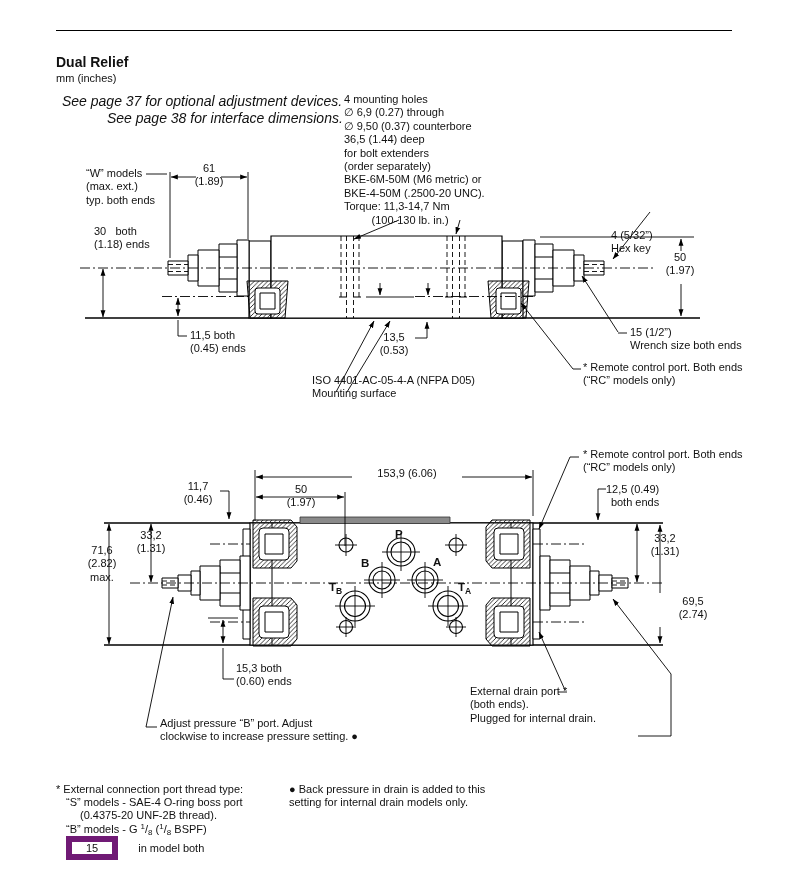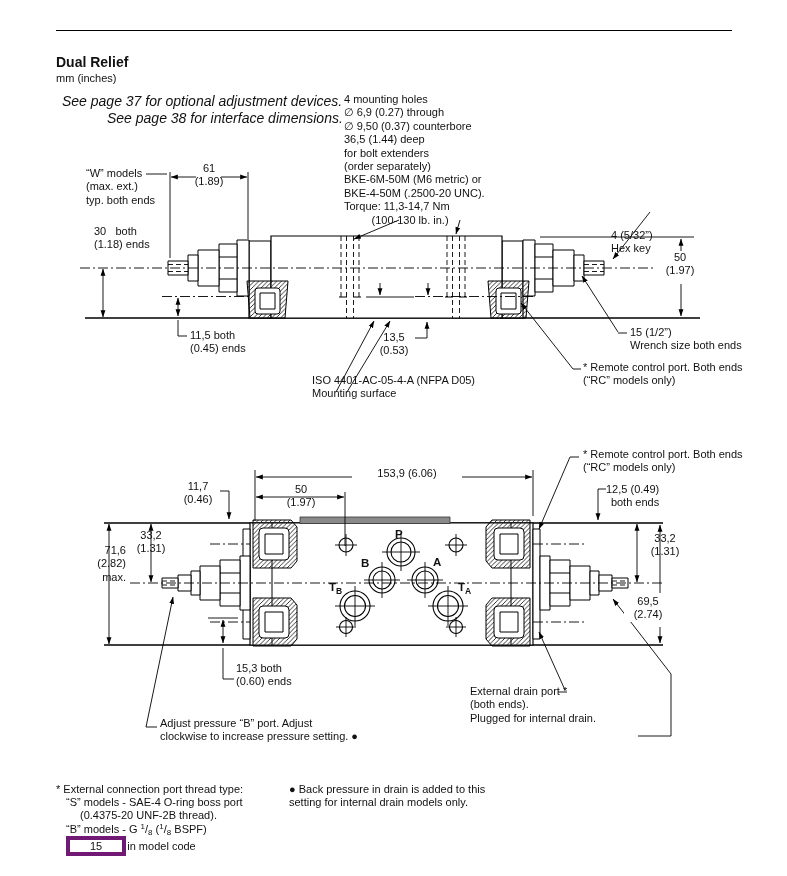--- a/index.html
+++ b/index.html
@@ -8,21 +8,21 @@
   .lbl{position:absolute;font-size:11px;line-height:1.22;white-space:pre-line;color:#111;}
   .ctr{text-align:center;}
   .it{font-style:italic;font-size:14px;}
   .rule{position:absolute;border-top:1.6px solid #000;}
   .title{position:absolute;font-size:15px;font-weight:bold;letter-spacing:0.2px;}
   .subtitle{position:absolute;font-size:14px;font-weight:bold;}
   .units{position:absolute;font-size:11px;}
   .u{text-decoration:underline;}
   .portlbl{position:absolute;font-size:11.5px;font-weight:bold;}
   .portlbl sub{font-size:8.5px;}
-  .mcbox{display:inline-block;border:4px solid #701a75;padding:0 20px;line-height:12px;margin-right:1px;}
+  .mcbox{display:inline-block;border:6px solid #701a75;padding:0 14px;line-height:12px;margin-right:20px;}
   .frac sup{font-size:8px;vertical-align:4px;}
   .frac sub{font-size:8px;vertical-align:-2px;}
   svg{position:absolute;left:0;top:0;}
   svg line, svg path, svg rect, svg circle, svg polyline{vector-effect:non-scaling-stroke;}
   .ln{stroke:#000;stroke-width:1;fill:none;}
   .ln2{stroke:#000;stroke-width:1.3;fill:none;}
   .cl{stroke:#000;stroke-width:0.9;fill:none;stroke-dasharray:10 3 2 3;}
   .hid{stroke:#000;stroke-width:0.9;fill:none;stroke-dasharray:5 3;}
   .wht{fill:#fff;stroke:#000;stroke-width:1.2;}
   .wht2{fill:#fff;stroke:#000;stroke-width:1;}
@@ -338,43 +338,43 @@
 (“RC” models only)</div>
   <div class="lbl ctr" style="left:347px;top:467px;width:120px;">153,9 (6.06)</div>
   <div class="lbl ctr" style="left:277px;top:483px;width:48px;">50
 (1.97)</div>
   <div class="lbl ctr" style="left:176px;top:480px;width:44px;">11,7
 (0.46)</div>
   <div class="lbl" style="left:606px;top:483px;text-align:right;">12,5 (0.49)
 &nbsp;both ends</div>
   <div class="lbl ctr" style="left:128px;top:529px;width:46px;">33,2
 (1.31)</div>
-  <div class="lbl ctr" style="left:78px;top:544px;width:48px;text-align:right;">71,6
+  <div class="lbl ctr" style="left:78px;top:544px;width:48px;">71,6
 (2.82)
 max.</div>
   <div class="lbl ctr" style="left:642px;top:532px;width:46px;">33,2
 (1.31)</div>
-  <div class="lbl ctr" style="left:624px;top:595px;width:48px;background:#fff;">69,5
+  <div class="lbl ctr" style="left:669px;top:595px;width:48px;background:#fff;">69,5
 (2.74)</div>
   <div class="lbl" style="left:236px;top:662px;">15,3  both
 (0.60) ends</div>
 
   <div class="portlbl" style="left:395px;top:528px;">P</div>
   <div class="portlbl" style="left:361px;top:557px;">B</div>
   <div class="portlbl" style="left:433px;top:556px;">A</div>
   <div class="portlbl" style="left:329px;top:581px;"><span>T</span><sub>B</sub></div>
   <div class="portlbl" style="left:458px;top:581px;"><span>T</span><sub>A</sub></div>
 
   <div class="lbl" style="left:160px;top:717px;">Adjust pressure “B” port. Adjust
 clockwise to increase pressure setting. ●</div>
   <div class="lbl" style="left:470px;top:685px;">External drain port *
 (both ends).
 Plugged for internal drain.</div>
 
   <div class="lbl" style="left:56px;top:783px;">* External connection port thread type:</div>
   <div class="lbl" style="left:66px;top:796px;">“S” models - SAE-4 O-ring boss port</div>
   <div class="lbl" style="left:80px;top:809px;">(0.4375-20 UNF-2B thread).</div>
   <div class="lbl" style="left:66px;top:822px;"><span>“B” models - G </span><span class="frac"><sup>1</sup>/<sub>8</sub></span><span> (</span><span class="frac"><sup>1</sup>/<sub>8</sub></span><span> BSPF)</span></div>
-  <div class="lbl" style="left:66px;top:836px;"><span class="mcbox">15</span><span>in model code</span></div>
+  <div class="lbl" style="left:66px;top:836px;"><span class="mcbox">15</span><span>in model both</span></div>
   <div class="lbl" style="left:289px;top:783px;">● Back pressure in drain is added to this
 setting for internal drain models only.</div>
 
 </div>
 
 </body></html>

